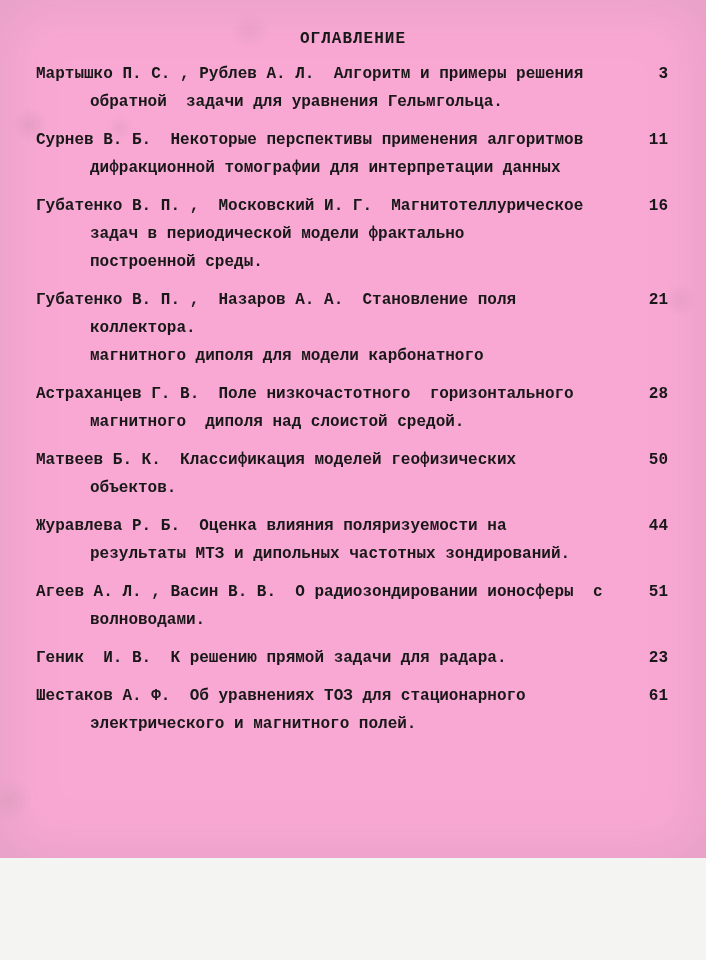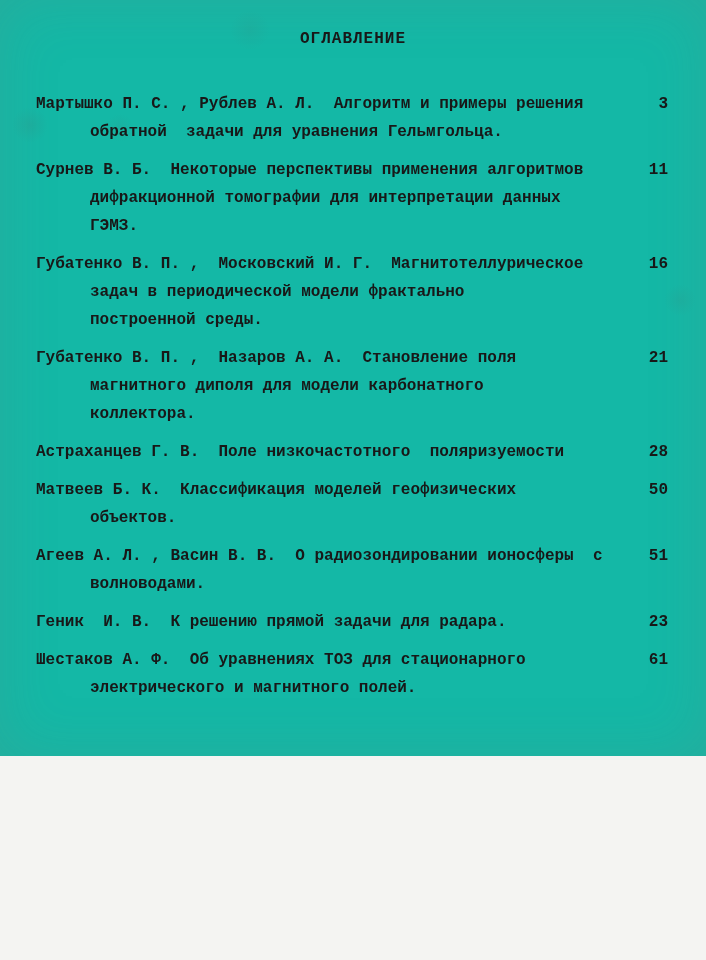--- a/index.html
+++ b/index.html
@@ -3,22 +3,22 @@
 <meta charset="utf-8">
 <style>
   html, body { margin: 0; padding: 0; }
   body {
     width: 706px; height: 960px;
     background: #f4f4f2;
     font-family: "Liberation Mono", "DejaVu Sans Mono", monospace;
   }
   .page {
     position: relative;
-    width: 706px; height: 756px;
-    background: #14b8a6;
+    width: 706px; height: 858px;
+    background: #f9a8d4;
     color: #181818;
     overflow: hidden;
     box-shadow: inset 0 0 60px rgba(120,120,115,0.18);
   }
   
   .page::before {
     content: "";
     position: absolute; inset: 0;
     pointer-events: none;
     background:
@@ -33,21 +33,21 @@
     top: 30px; left: 0;
     width: 100%;
     text-align: center;
     font-size: 16px;
     font-weight: bold;
     letter-spacing: 1px;
     white-space: pre;
   }
   .toc {
     position: absolute;
-    top: 90px; left: 36px; right: 36px;
+    top: 60px; left: 36px; right: 36px;
   }
   .entry {
     position: relative;
     margin-bottom: 10px;
   }
   .line {
     font-size: 16px;
     font-weight: bold;
     line-height: 28px;
     white-space: pre;
@@ -86,58 +86,65 @@
           <div class="line cont">обратной  задачи для уравнения Гельмгольца.</div>
         </div>
       <div class="entry-page">3</div>
     </div>
 
 
     <div class="entry">
       <div class="entry-lines">
           <div class="line">Сурнев В. Б.  Некоторые перспективы применения алгоритмов</div>
           <div class="line cont">дифракционной томографии для интерпретации данных</div>
-          <div class="line cont">ГЭМЗ.</div>
         </div>
       <div class="entry-page">11</div>
     </div>
 
     <div class="entry">
       <div class="entry-lines">
           <div class="line">Губатенко В. П. ,  Московский И. Г.  Магнитотеллурическое</div>
           <div class="line cont">задач в периодической модели фрактально</div>
           <div class="line cont">построенной среды.</div>
         </div>
       <div class="entry-page">16</div>
     </div>
 
     <div class="entry">
       <div class="entry-lines">
           <div class="line">Губатенко В. П. ,  Назаров А. А.  Становление поля</div>
+          <div class="line cont">коллектора.</div>
           <div class="line cont">магнитного диполя для модели карбонатного</div>
-          <div class="line cont">коллектора.</div>
         </div>
       <div class="entry-page">21</div>
     </div>
 
     <div class="entry">
       <div class="entry-lines">
-          <div class="line">Астраханцев Г. В.  Поле низкочастотного  поляризуемости</div>
+          <div class="line">Астраханцев Г. В.  Поле низкочастотного  горизонтального</div>
+          <div class="line cont">магнитного  диполя над слоистой средой.</div>
         </div>
       <div class="entry-page">28</div>
     </div>
 
     <div class="entry">
       <div class="entry-lines">
           <div class="line">Матвеев Б. К.  Классификация моделей геофизических</div>
           <div class="line cont">объектов.</div>
         </div>
       <div class="entry-page">50</div>
     </div>
 
+    <div class="entry">
+      <div class="entry-lines">
+          <div class="line">Журавлева Р. Б.  Оценка влияния поляризуемости на</div>
+          <div class="line cont">результаты МТЗ и дипольных частотных зондирований.</div>
+        </div>
+      <div class="entry-page">44</div>
+    </div>
 
     <div class="entry">
       <div class="entry-lines">
           <div class="line">Агеев А. Л. , Васин В. В.  О радиозондировании ионосферы  с</div>
           <div class="line cont">волноводами.</div>
         </div>
       <div class="entry-page">51</div>
     </div>
 
     <div class="entry">

